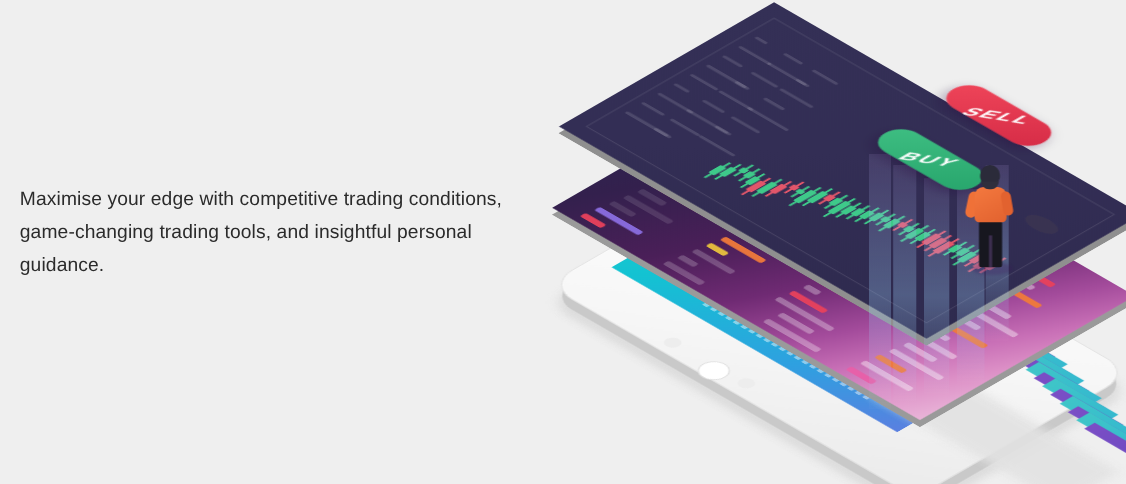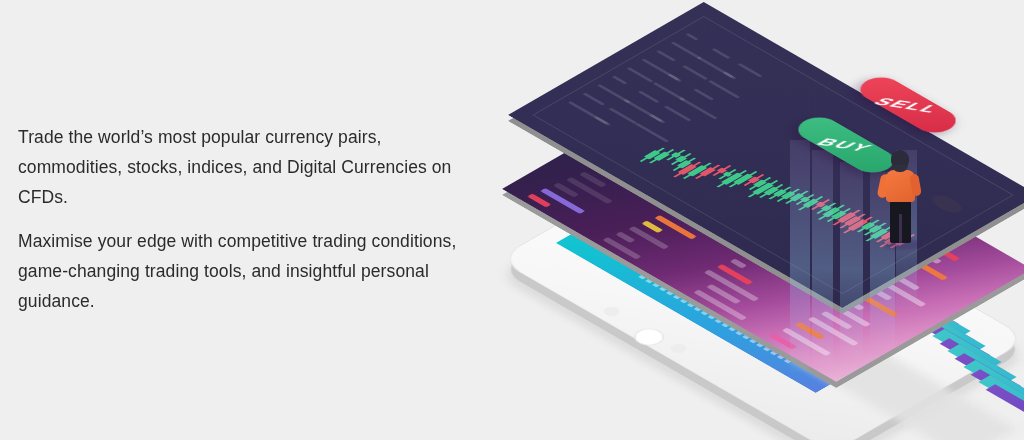--- a/index.html
+++ b/index.html
@@ -20,21 +20,21 @@
   }
   .copy p{
     margin:0;
     font-family:"Liberation Sans", sans-serif;
     font-size:17.5px;
     line-height:30px;
     color:#2b2b2b;
     letter-spacing:.1px;
     font-weight:400;
   }
-  .copy p.second{ margin-top:14px; }
+  .copy p.second{ margin-top:43px; }
 
   
   .illus{
     position:absolute;
     left:540px; top:0;
     width:484px; height:440px;
   }
   .stage{
     position:absolute; inset:0;
     transform-style:preserve-3d;
@@ -243,21 +243,20 @@
     transform:matrix(0.866,0.5,-0.866,0.5,0,0);
     opacity:.9;
   }
 </style>
 </head>
 <body>
 
 <div id="root">
 
   <div class="copy">
-    <p class="first">Trade the world’s most popular currency pairs, commodities, stocks, indices, and Digital Currencies on CFDs.</p>
     <p class="second">Maximise your edge with competitive trading conditions, game-changing trading tools, and insightful personal guidance.</p>
   </div>
 
   <div class="illus">
     <div class="stage">
 
       <div class="phone-shadow"></div>
       <div class="phone-edge"></div>
       <div class="phone-body"></div>
       <div class="phone-screen"></div>

